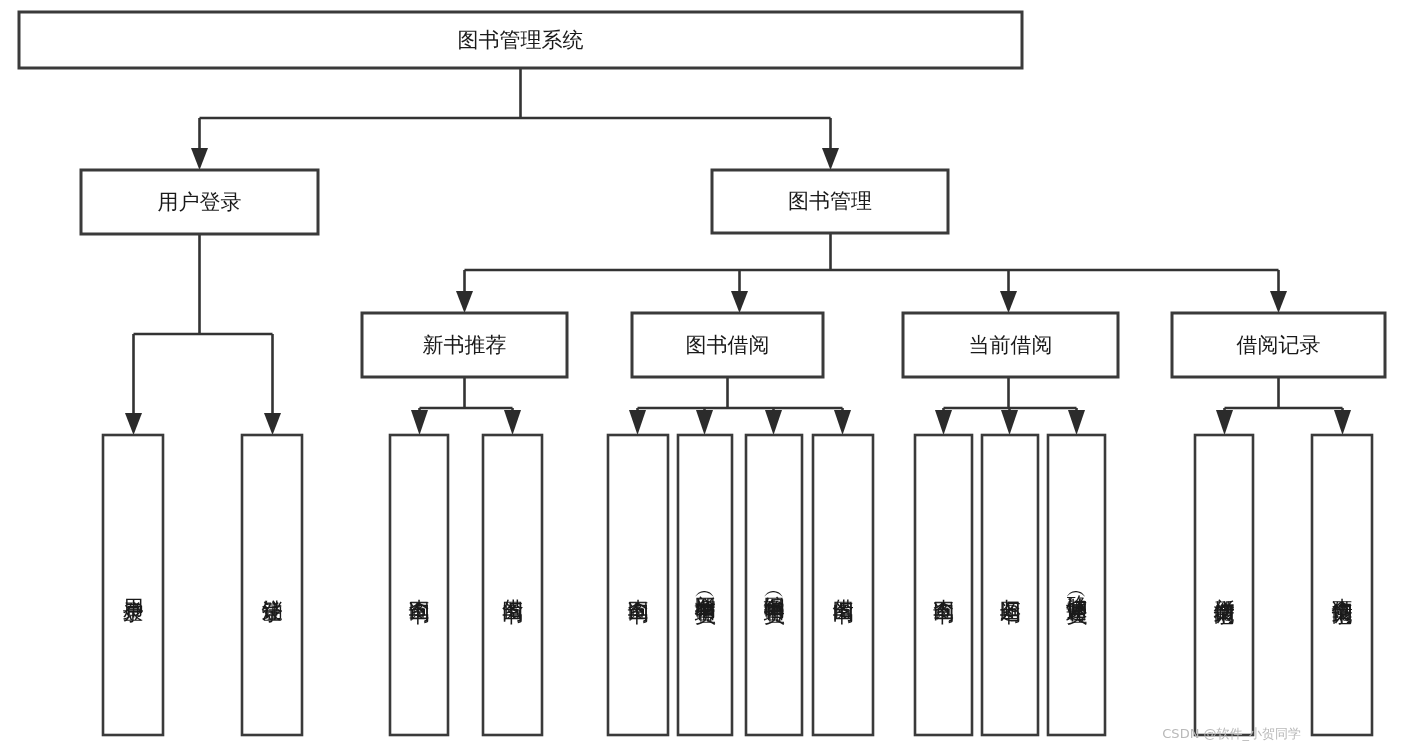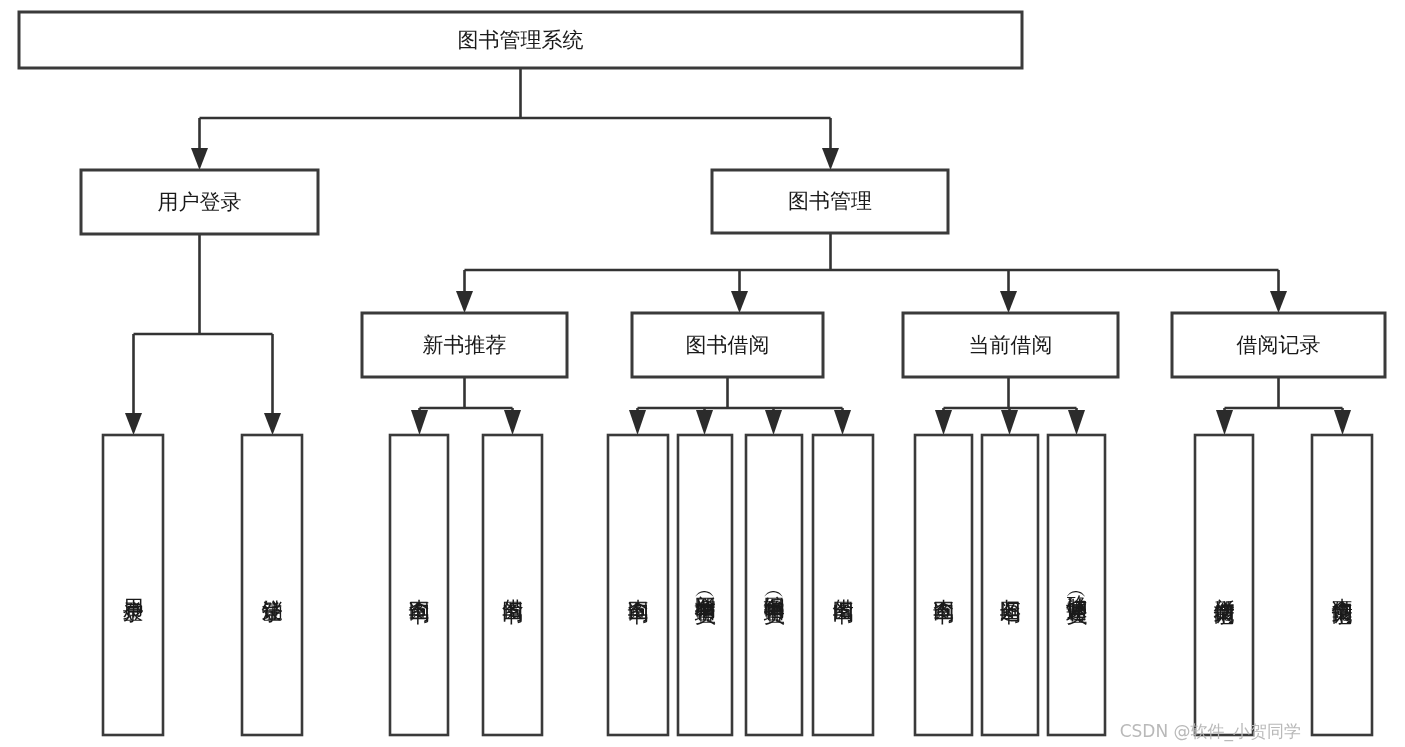--- a/index.html
+++ b/index.html
@@ -65,21 +65,21 @@
     letter-spacing: 1.5px;
     text-align: center;
     white-space: nowrap;
     pointer-events: none;
   }
   .watermark {
     position: absolute;
     right: 12px;
     bottom: 4px;
     font-family: "DejaVu Sans", "Liberation Sans", sans-serif;
-    font-size: 17px;
+    font-size: 13px;
     color: #b9b9b9;
     white-space: nowrap;
   }
 </style>
 </head>
 <body>
 
 <div id="diagram-root">
 
   <svg id="tree-svg" viewBox="0 0 1405 747">

